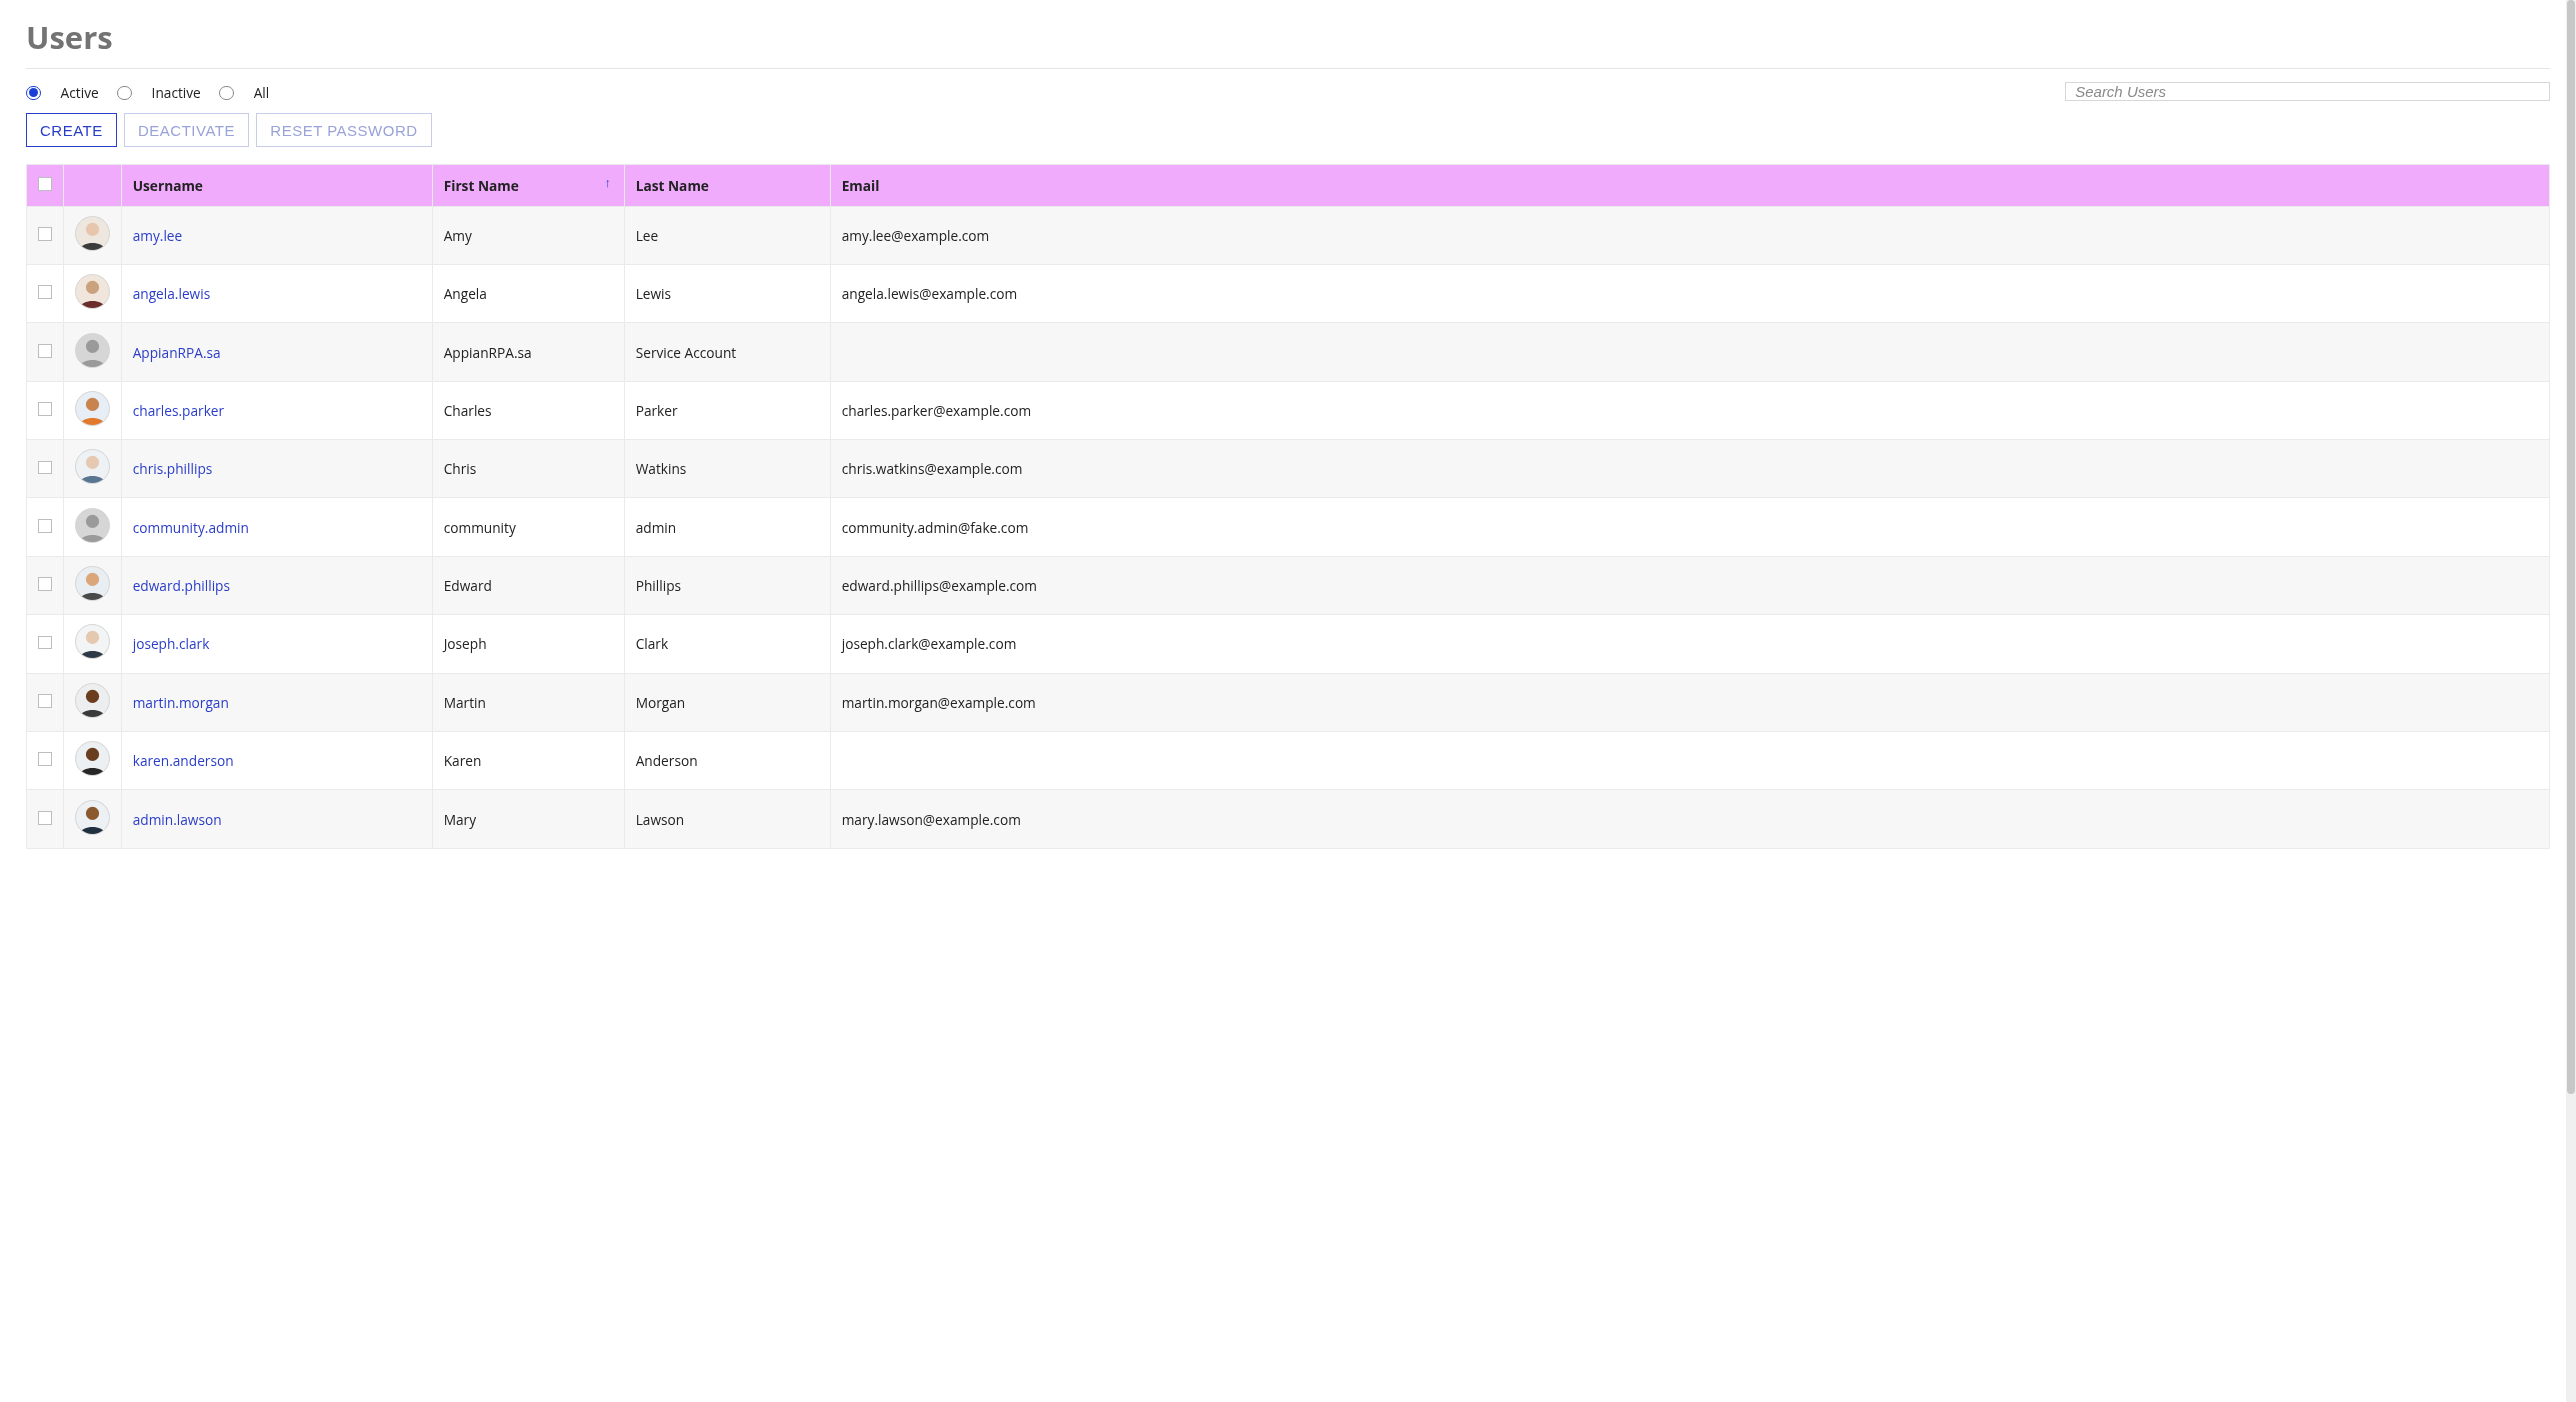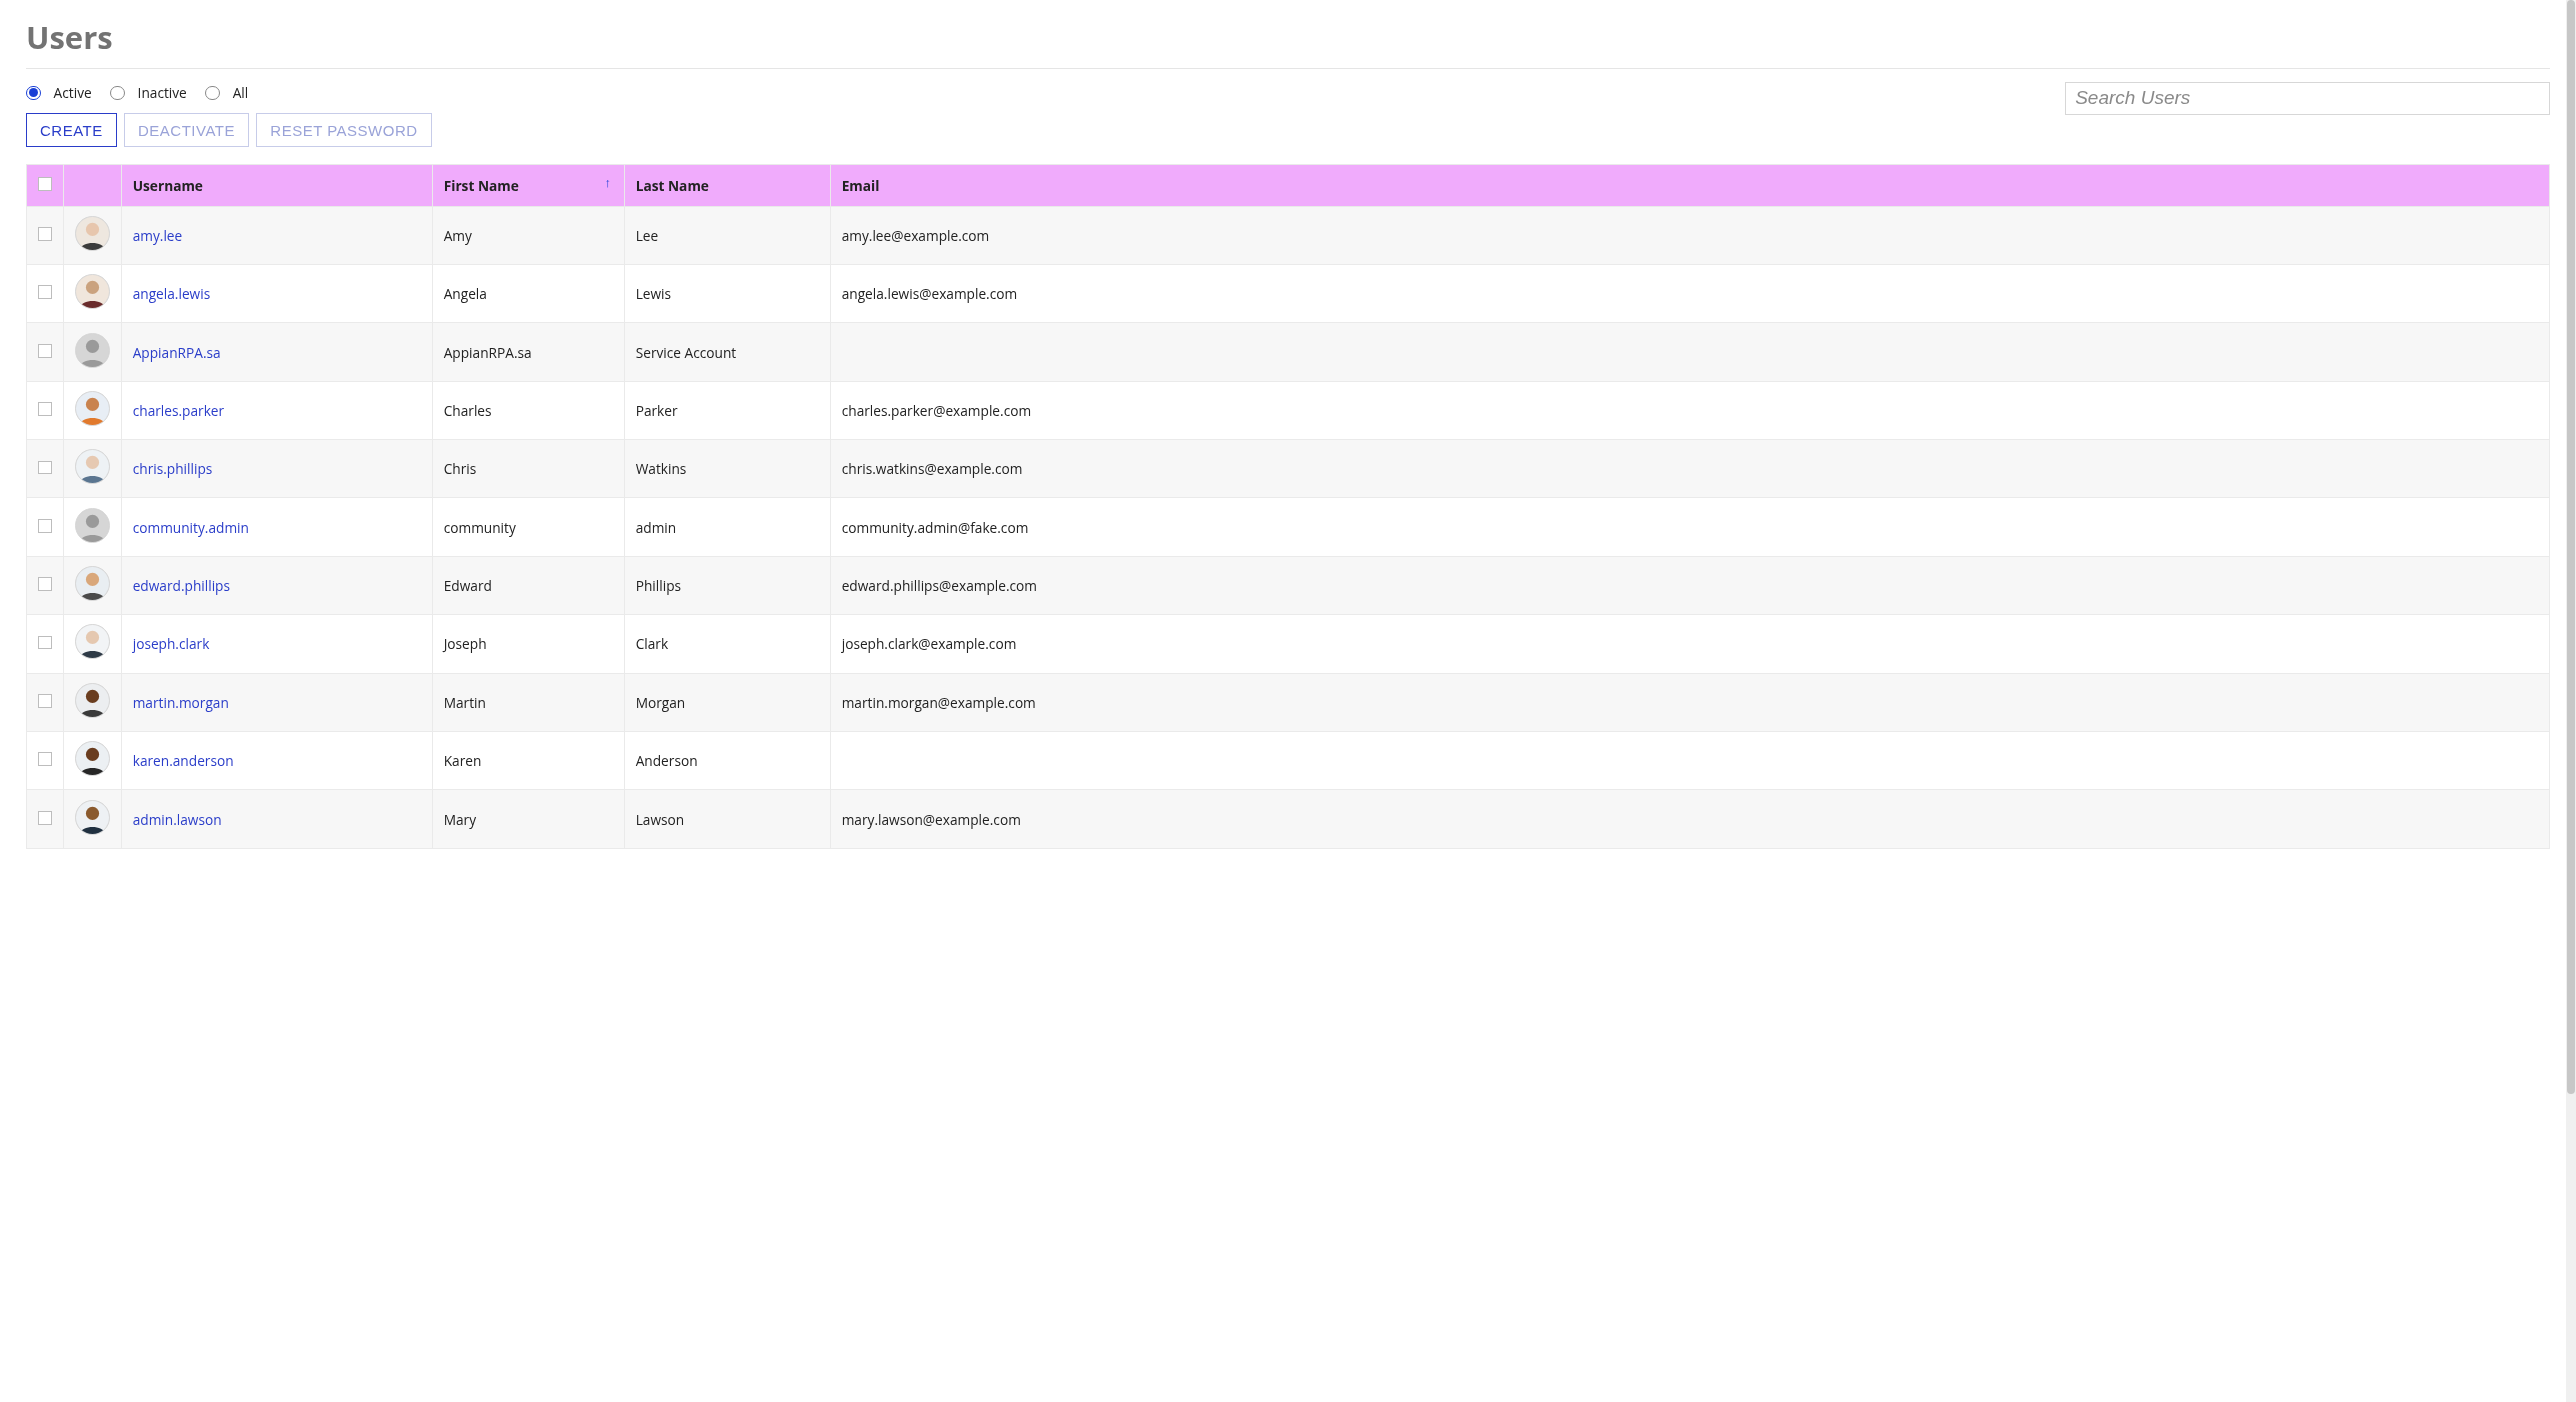--- a/index.html
+++ b/index.html
@@ -31,21 +31,21 @@
     align-items: flex-start;
     margin-bottom: 9.2px;
   }
   .filter-left { }
   .radio-group {
     display: flex;
     gap: 18.3px;
     align-items: center;
     margin: 1.8px 0 11px 0;
   }
-  .radio-item { display: inline-flex; align-items: center; gap: 13px; cursor: pointer; }
+  .radio-item { display: inline-flex; align-items: center; gap: 20px; cursor: pointer; }
   .radio {
     width: 14.6px; height: 14.6px; border-radius: 50%;
     border: 1.8px solid #888; display: inline-block; position: relative;
     flex: 0 0 auto;
   }
   .radio.selected {
     border-color: #1a3fd6;
   }
   .radio.selected::after {
     content: ""; position: absolute; top: 1.8px; left: 1.8px; right: 1.8px; bottom: 1.8px;
@@ -66,24 +66,24 @@
     border-radius: 0;
   }
   .btn.disabled {
     color: #9aa3d8;
     border-color: #c7cce9;
     cursor: default;
   }
   .search-wrap { flex: 0 0 auto; }
   .search-input {
     width: 485px;
-    height: 33px;
+    height: 19px;
     border: 0.9px solid #d7d7d7;
     padding: 5.5px 9.2px;
-    font-size: 19px;
+    font-size: 15px;
     font-style: italic;
     color: #666;
   }
   .search-input::placeholder { color: #8a8a8a; font-style: italic; }
   table.users {
     width: 100%;
     border-collapse: collapse;
     margin-top: 16.5px;
     border: 0.9px solid #e6e6e6;
   }

